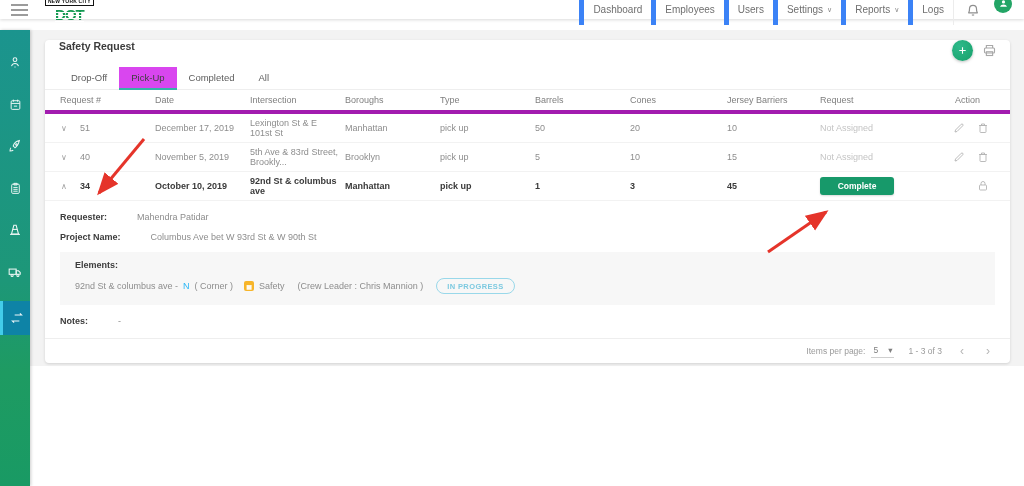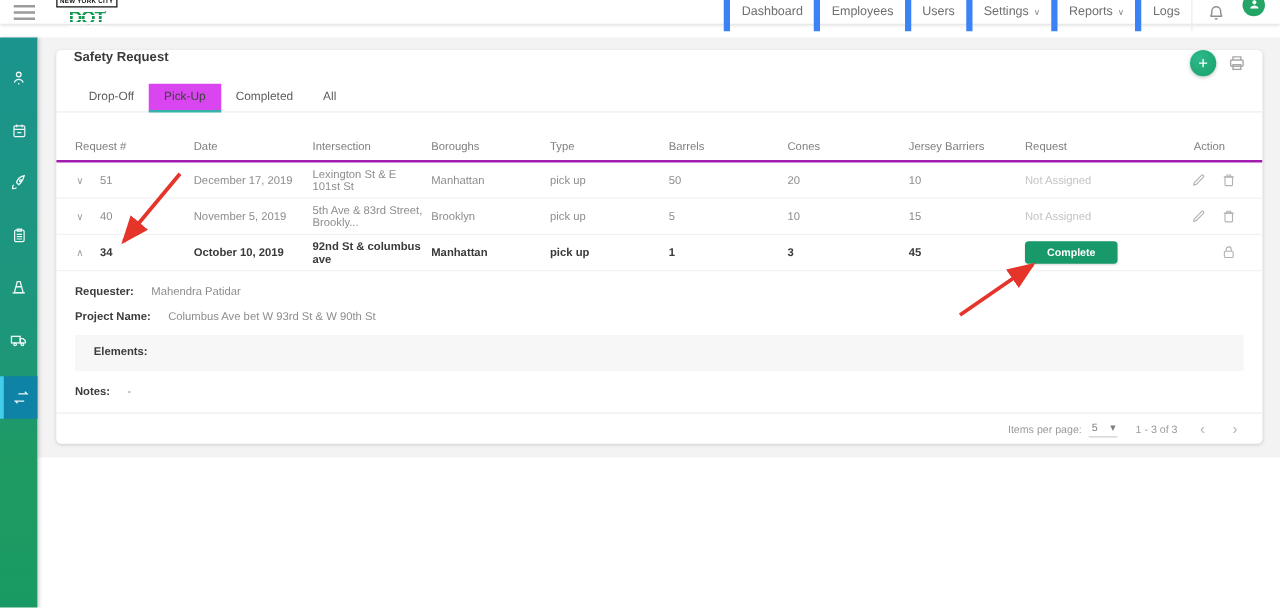--- a/index.html
+++ b/index.html
@@ -45,38 +45,38 @@
   .tab.active { background:#d946ef; color:#3f3f3f; }
   .tab.active::after { content:""; position:absolute; left:0; right:0; bottom:-1px; height:2px; background:#35b3a8; }
 
   .searchbar { display:flex; align-items:center; height:25px; padding:0 14px; border-bottom:1px solid #f0f0f0; gap:10px; }
   .search-input { flex:1; border:none; outline:none; font-size:9.5px; color:#555; font-family:"Liberation Sans",sans-serif; }
   .search-input::placeholder { color:#b9b9b9; }
   .clear-x { color:#9a9a9a; font-size:13px; cursor:pointer; padding:0 2px; line-height:1; }
 
   .grid-row { display:grid; grid-template-columns:95px 95px 95px 95px 95px 95px 97px 93px 120px 1fr;
               padding:0 15px; align-items:center; }
-  .thead { height:24px; border-bottom:2px solid #a21caf;margin-top:16px; }
+  .thead { height:24px; border-bottom:4px solid #a21caf; }
   .thead .th { font-size:9px; color:#7f7f7f; }
   .th.right, .cell.right { text-align:center; }
   .trow { min-height:24px; border-bottom:1px solid #f2f2f2; }
   .cell { font-size:9px; color:#8d8d8d; padding:4px 6px 4px 0; }
   .cell.first { display:flex; align-items:center; gap:9px; padding-left:1px; }
   .row-chevron { color:#9e9e9e; font-size:8px; cursor:pointer; width:10px; }
   .trow.expanded .cell { color:#3a3a3a; font-weight:700; }
   .trow.expanded .row-chevron { font-weight:400; }
   .muted { color:#c4c4c4 !important; }
   .acts { display:flex; justify-content:flex-end; gap:12px; align-items:center; }
   .icon-btn { background:none; border:none; cursor:pointer; padding:0; display:flex; }
   .btn-complete { background:#17996a; color:#fff; border:none; border-radius:3px; font-size:8.5px;
                   padding:4px 0; width:74px; cursor:pointer; font-weight:700; box-shadow:0 1px 2px rgba(0,0,0,.15); }
 
   
   .detail { padding:2px 15px 0; }
-  .kv { display:flex; gap:14px; margin:9px 0 10px; align-items:center; }
+  .kv { display:flex; gap:30px; margin:9px 0 10px; align-items:center; }
   .kv .k { font-size:9px; font-weight:700; color:#3c3c3c; }
   .kv .v { font-size:9px; color:#8d8d8d; }
   .elements-box { background:#f7f7f7; margin:6px 0 4px; padding:8px 15px 11px; }
   .elements-box .k { font-size:9px; font-weight:700; color:#3c3c3c; }
   .element-line { display:flex; align-items:center; gap:5px; margin-top:8px; font-size:9px; color:#8d8d8d; flex-wrap:nowrap; }
   .dir { color:#29b6f6; }
   .el-icon { width:10px; height:10px; border-radius:2px; background:#f7b52a; display:inline-flex; align-items:center; justify-content:center;
              color:#fff; font-size:6px; font-weight:700; margin-left:6px; }
   .crew { margin-left:8px; }
   .badge { margin-left:8px; border:1px solid #99d8ea; color:#7cc9e0; font-size:7.5px; font-weight:700; letter-spacing:.4px;
@@ -317,20 +317,29 @@
       <div class="kv">
         <span class="k">Requester:</span>
         <span class="v">Mahendra Patidar</span>
       </div>
       <div class="kv">
         <span class="k">Project Name:</span>
         <span class="v">Columbus Ave bet W 93rd St &amp; W 90th St</span>
       </div>
       <div class="elements-box">
         <div class="k">Elements:</div>
+        <div class="element-line">
+          <span>92nd St &amp; columbus ave -</span>
+          <span class="dir">N</span>
+          <span>( Corner )</span>
+          <span class="el-icon">▦</span>
+          <span>Safety</span>
+          <span class="crew">(Crew Leader : Chris Mannion )</span>
+          <span class="badge">IN PROGRESS</span>
+        </div>
       </div>
       <div class="kv notes-row">
         <span class="k">Notes:</span>
         <span class="v">-</span>
       </div>
     </div>
 
     <div class="pagebar">
       <div class="ipp">
         <span>Items per page:</span>

